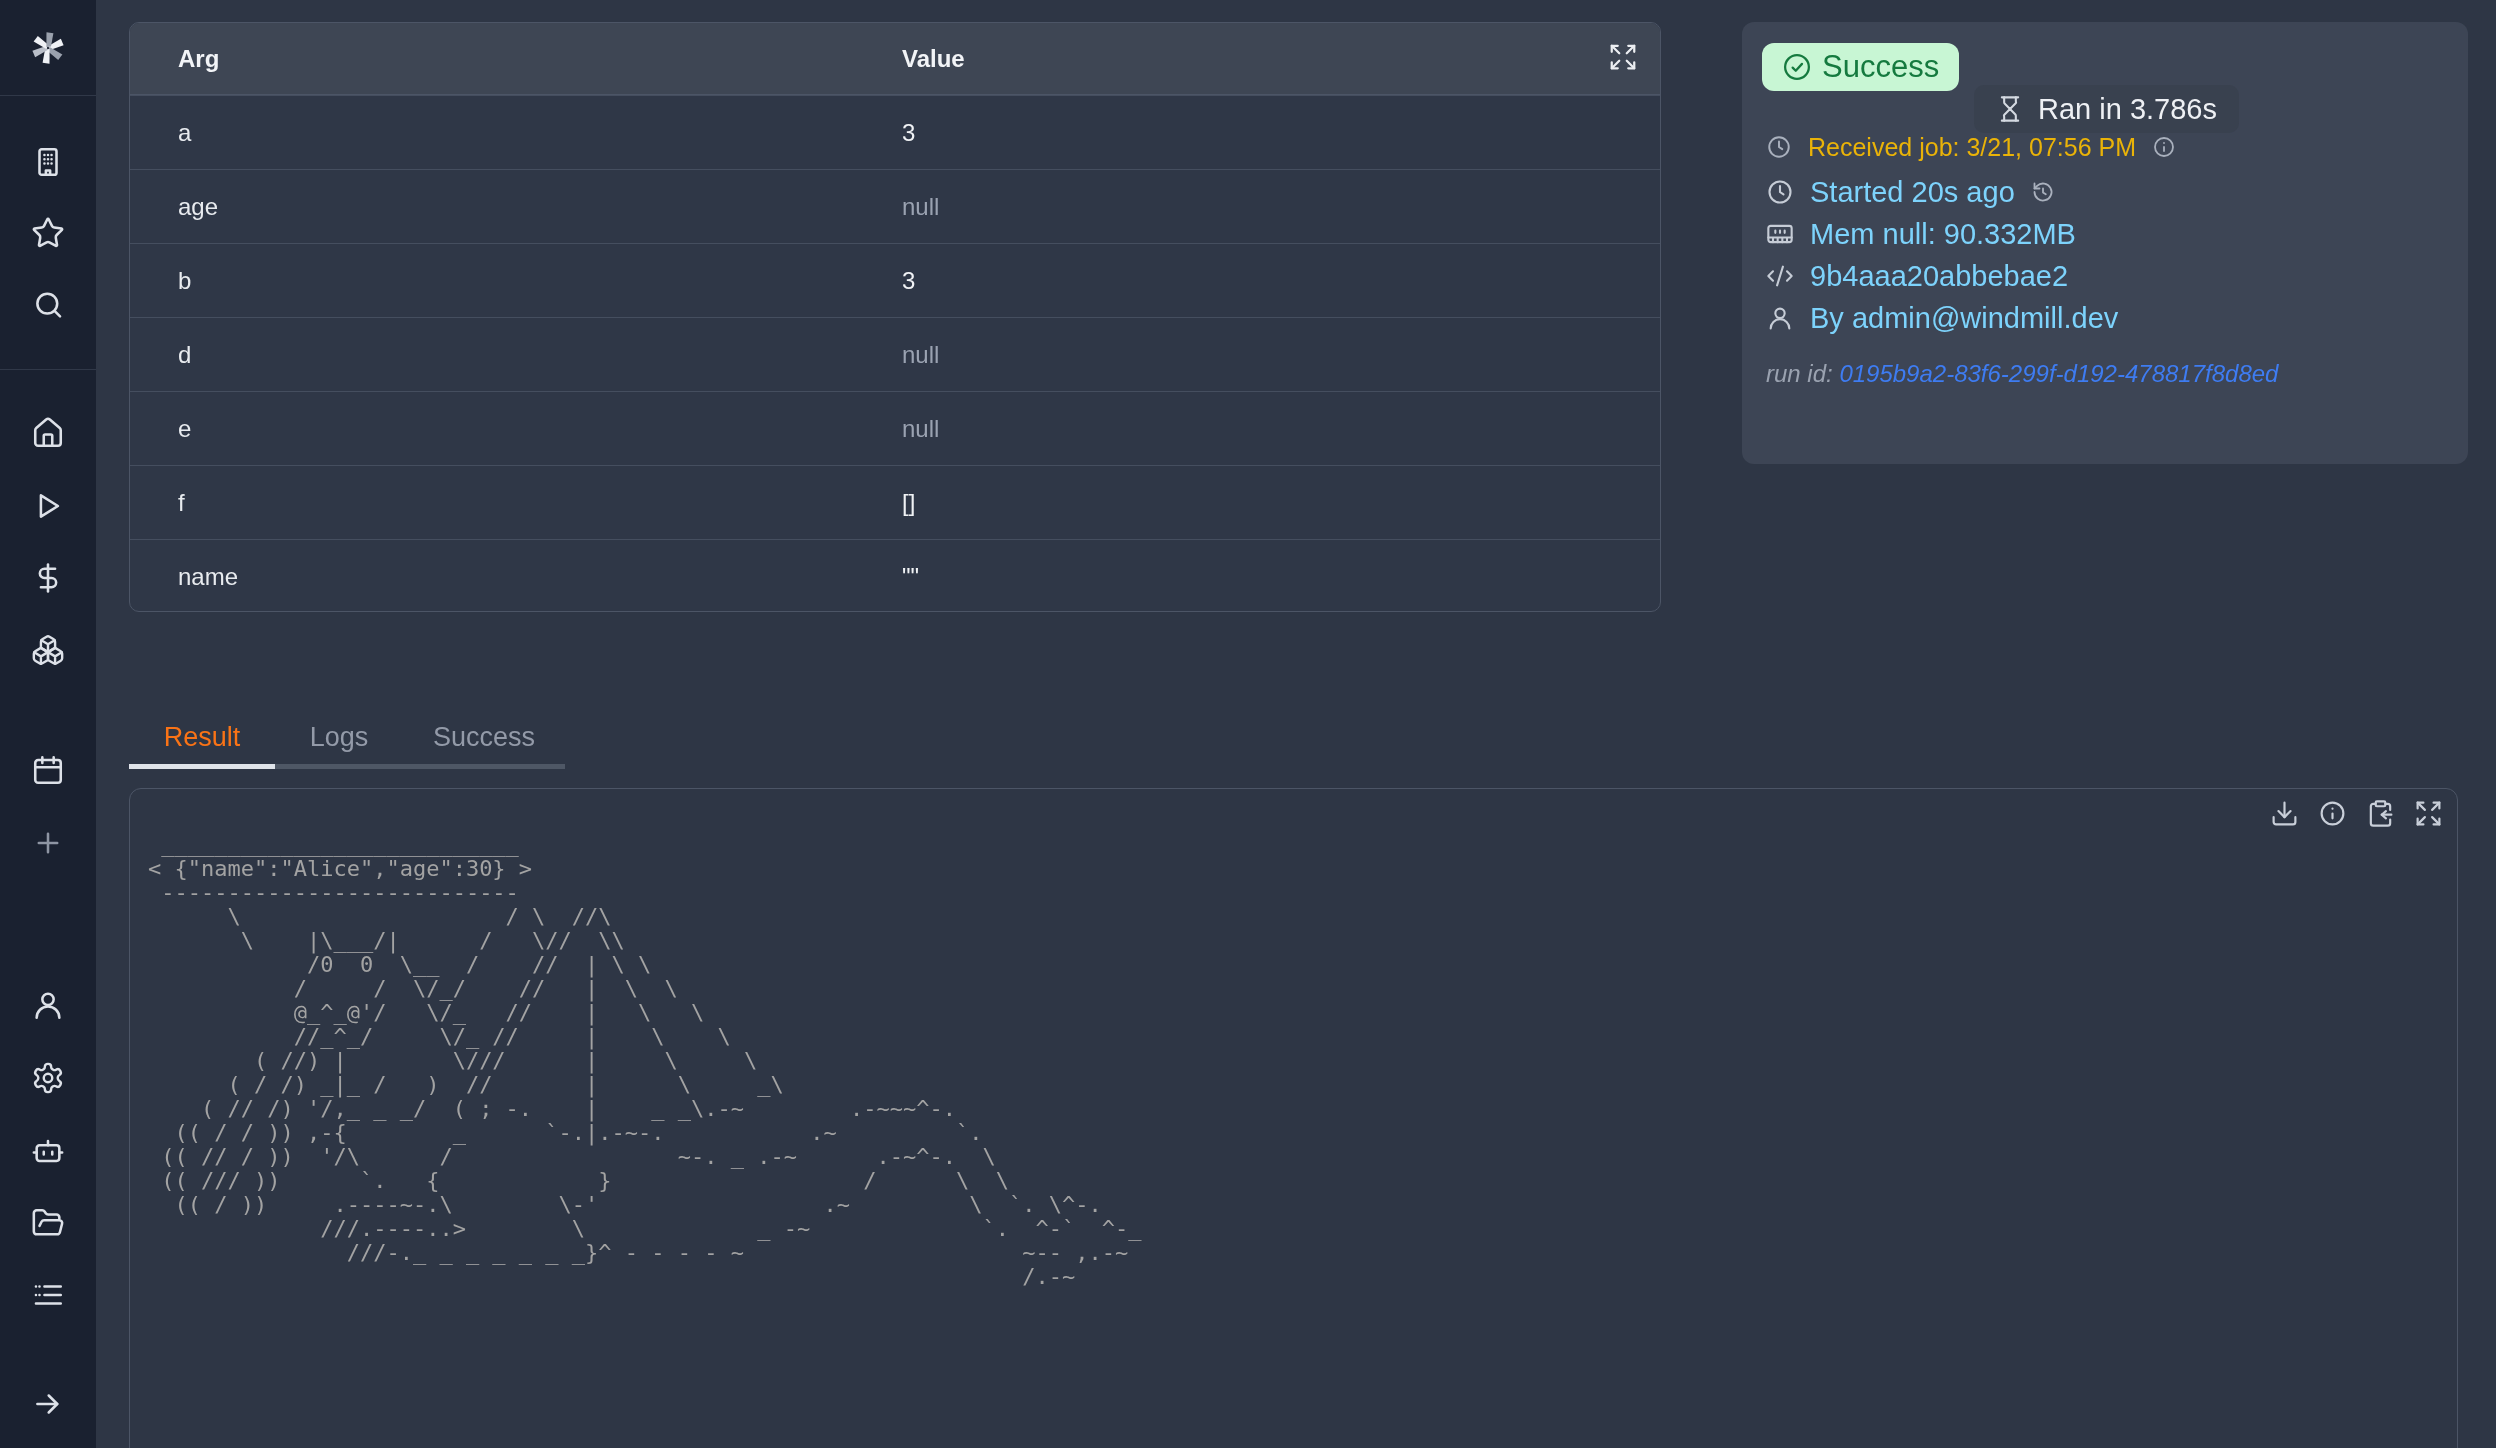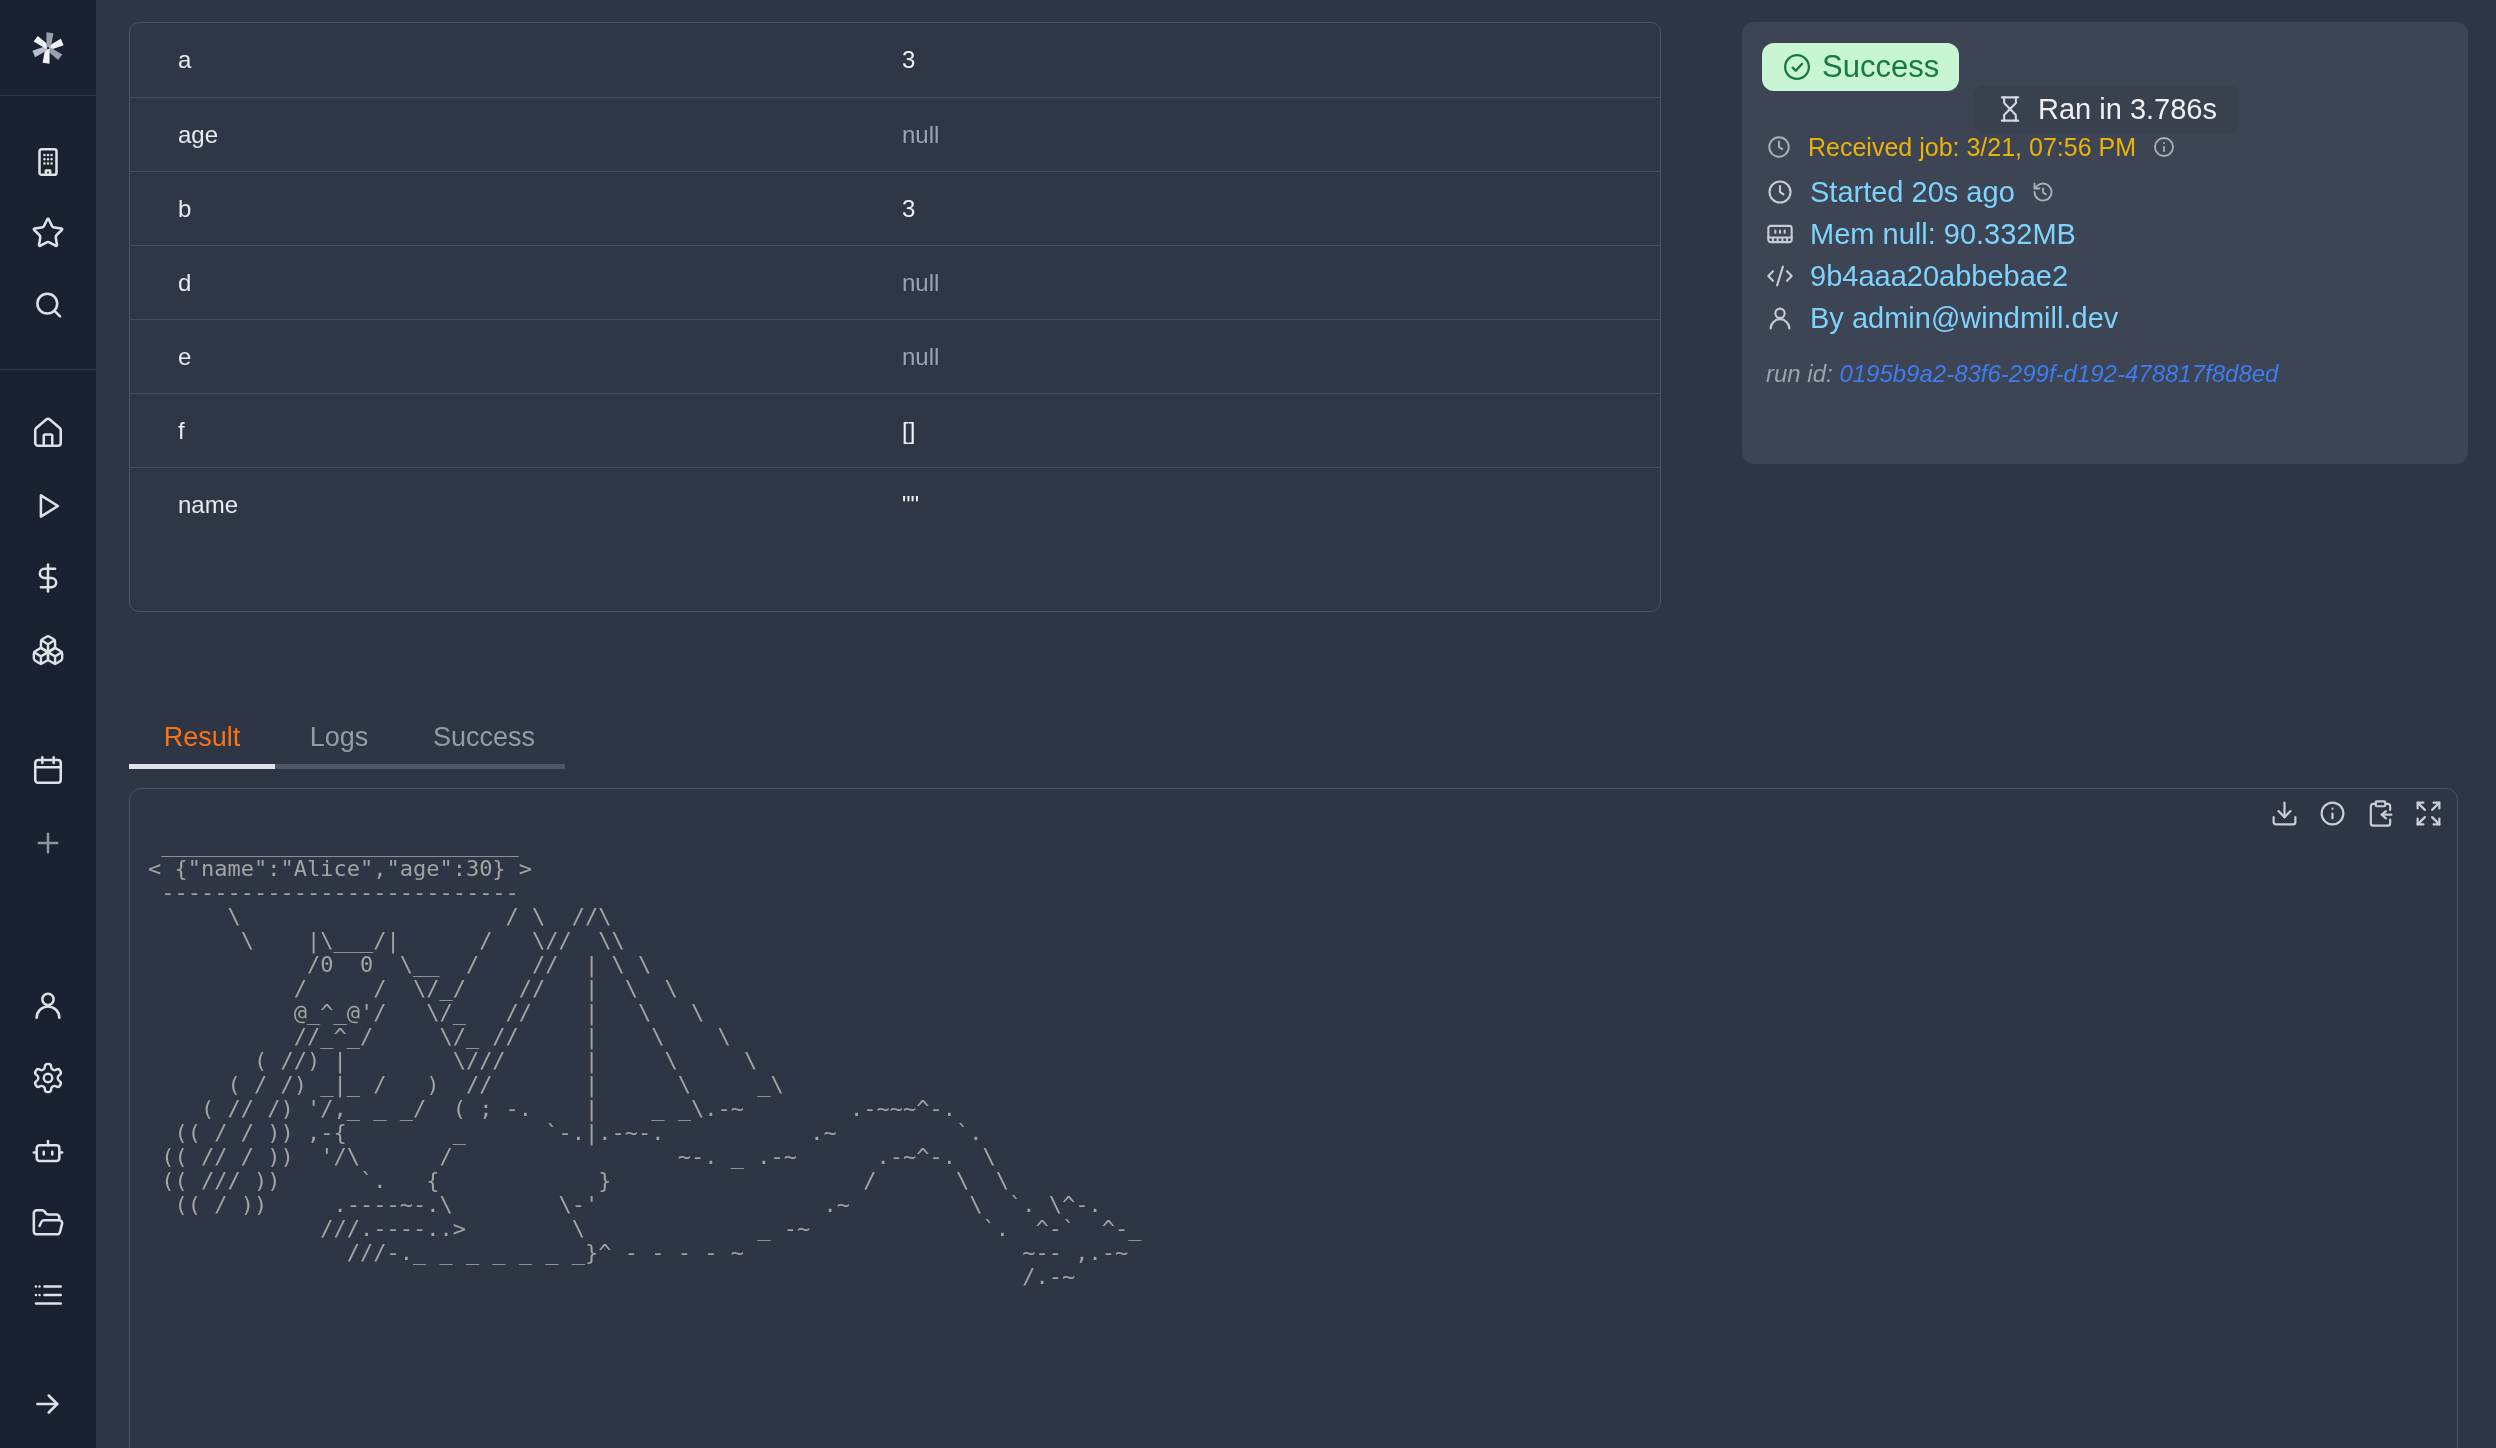--- a/index.html
+++ b/index.html
@@ -171,20 +171,36 @@
     </div>
     <div class="sb-ic" style="top:1387px">
       <svg width="34" height="34" viewBox="0 0 24 24" fill="none" stroke="currentColor" stroke-width="1.8" stroke-linecap="round" stroke-linejoin="round">
         <path d="M4.5 12h14"></path>
           <path d="m12.5 6 6 6-6 6"></path>
       </svg>
     </div>
   </div>
 
   <div class="args-card">
+    <div class="args-head">
+      <span class="col1">Arg</span>
+      <span class="col2">Value</span>
+      <span class="expand-btn">
+        <svg width="30" height="30" viewBox="0 0 24 24" fill="none" stroke="currentColor" stroke-width="1.8" stroke-linecap="round" stroke-linejoin="round">
+          <path d="m15 15 6 6"></path>
+            <path d="m15 9 6-6"></path>
+            <path d="M21 16.2V21h-4.8"></path>
+            <path d="M21 7.8V3h-4.8"></path>
+          <path d="M3 16.2V21h4.8"></path>
+            <path d="m3 21 6-6"></path>
+            <path d="M3 7.8V3h4.8"></path>
+            <path d="m3 3 6 6"></path>
+        </svg>
+      </span>
+    </div>
     <div class="trow">
       <span class="tkey">a</span>
       <span class="tval">3</span>
     </div>
     <div class="trow">
       <span class="tkey">age</span>
       <span class="tval muted">null</span>
     </div>
     <div class="trow">
       <span class="tkey">b</span>

